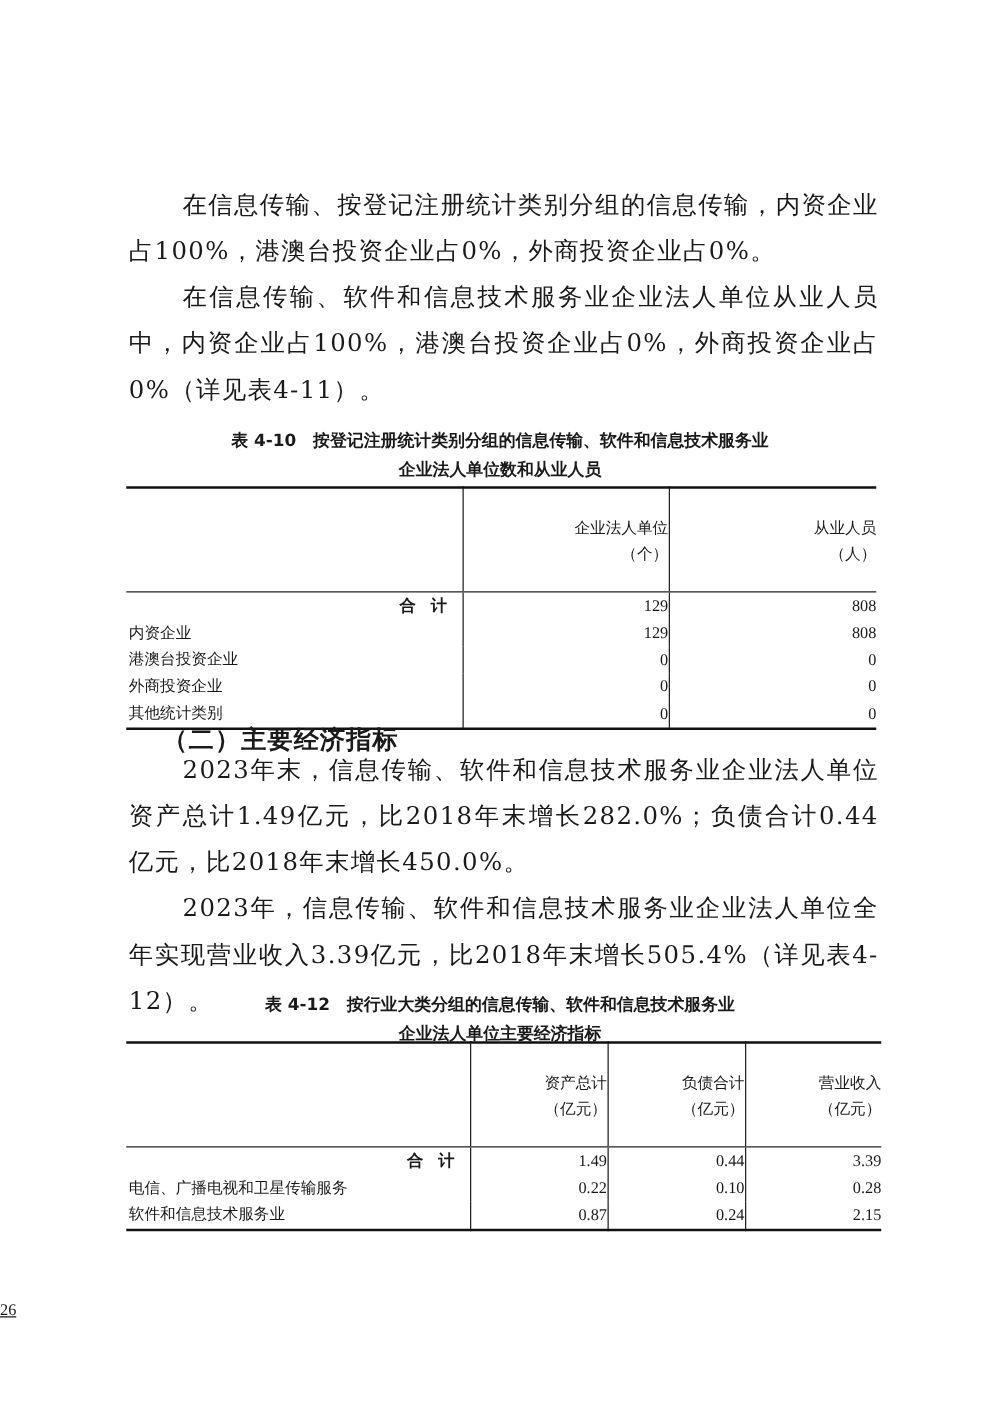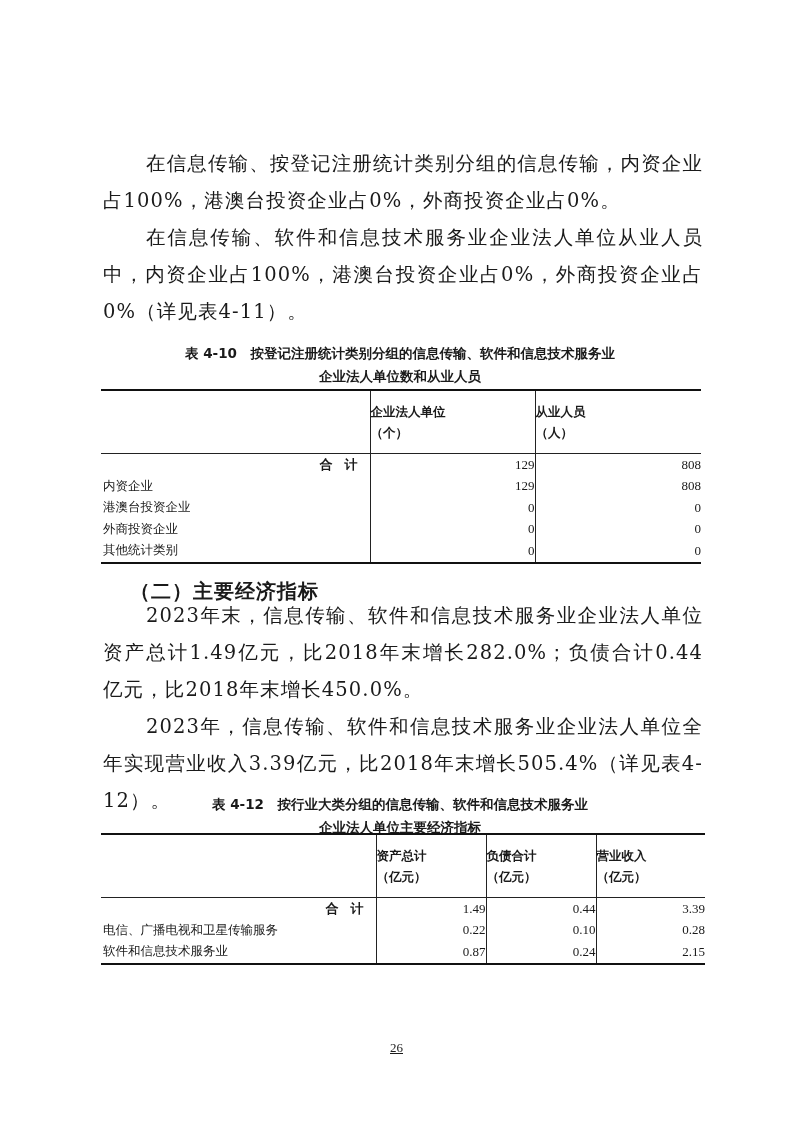--- a/index.html
+++ b/index.html
@@ -22,29 +22,29 @@
     font-family: "DejaVu Sans", "Liberation Sans", sans-serif;
     font-weight: bold; font-size: 13.5px; line-height: 23px;
   }
   table.data {
     position: absolute; left: 101px; border-collapse: collapse;
     font-family: "Liberation Serif", "DejaVu Serif", serif; font-size: 13px;
     border-top: 2.5px solid #111; border-bottom: 2.5px solid #111;
   }
   table.data th {
     font-family: "DejaVu Sans", "Liberation Sans", sans-serif;
-    font-weight: bold; font-size: 12.5px; line-height: 21px;
-    text-align: left; border-bottom: 1px solid #222; padding: 10px 0;
+    font-weight: normal; font-size: 12.5px; line-height: 21px;
+    text-align: right; border-bottom: 1px solid #222; padding: 20px 0;
   }
   table.data td { height: 21.5px; padding: 0; text-align: right; }
   table.data td.label { text-align: left; padding-left: 2px; font-family: "DejaVu Serif", serif; font-size: 12.5px; }
   table.data td.total { text-align: right; font-family: "DejaVu Sans", sans-serif; font-weight: bold; font-size: 13px; letter-spacing: 12px; }
   table.data .vl { border-left: 1px solid #222; }
   .pagenum {
-    position: absolute; left: 0; width: 793px; top: 1040px; text-align: center;
+    position: absolute; left: 0; width: 793px; top: 1040px; 
     font-family: "Liberation Serif", serif; font-size: 13px; text-decoration: underline;
   }
 </style>
 </head>
 <body>
 
 <p class="para" style="top:145px;">在信息传输、按登记注册统计类别分组的信息传输，内资企业占100%，港澳台投资企业占0%，外商投资企业占0%。</p>
 <p class="para" style="top:219px;">在信息传输、软件和信息技术服务业企业法人单位从业人员中，内资企业占100%，港澳台投资企业占0%，外商投资企业占0%（详见表4-11）。</p>
 
 <div class="tcaption" style="top:342px;">

